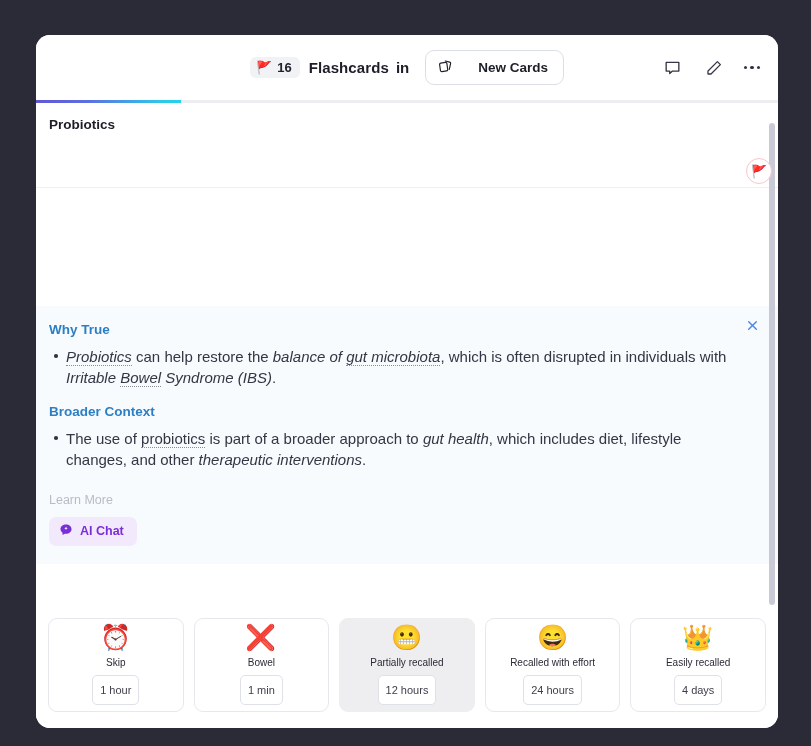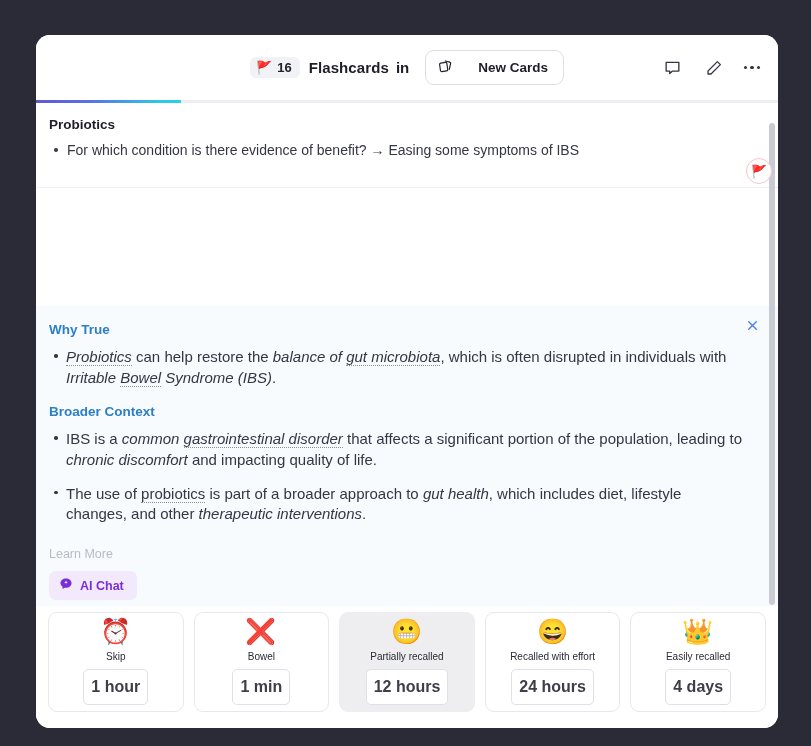--- a/index.html
+++ b/index.html
@@ -307,27 +307,26 @@
   .ans-btn.active {
     background: #eeeef0;
     border-color: #eeeef0;
   }
   .ans-emoji { font-size: 25px; line-height: 1; }
   .ans-label {
     font-size: 10px;
     color: #2a2b36;
   }
   .ans-time {
-    font-size: 16px;
+    font-size: 11px;
     color: #3d3e49;
     border: 1px solid #dfe1e8;
     border-radius: 5px;
     padding: 8px 7px;
     background: #fff;
-    font-weight: bold;
   }
 </style>
 </head>
 <body>
 
 <div class="app-card">
 
   <div class="header">
     <div class="header-center">
 
@@ -374,43 +373,39 @@
   </div>
 
   <div class="scroll-body">
 
     <div class="flag-badge">
       <span>🚩</span>
     </div>
 
     <div class="question-block">
       <div class="q-title">Probiotics</div>
-      <ul class="q-list">
-        <li>For which condition is there evidence of benefit? → Easing some symptoms of IBS</li>
-      </ul>
     </div>
 
     <div class="spacer-white"></div>
 
     <div class="explain-panel">
 
       <span class="explain-close">
         <svg width="13" height="13" viewBox="0 0 24 24" fill="none" stroke="#4a84e8" stroke-width="2.6" stroke-linecap="round">
           <path d="M5 5l14 14M19 5L5 19"></path>
         </svg>
       </span>
 
       <div class="sec-head">Why True</div>
       <ul class="exp-list">
         <li><span class="dotu">Probiotics</span> can help restore the <em>balance of</em> <span class="dotu">gut microbiota</span>, which is often disrupted in individuals with <em>Irritable</em> <span class="dotu">Bowel</span> <em>Syndrome (IBS)</em>.</li>
       </ul>
 
       <div class="sec-head second">Broader Context</div>
       <ul class="exp-list spaced">
-        <li>IBS is a <em>common</em> <span class="dotu">gastrointestinal disorder</span> that affects a significant portion of the population, leading to <em>chronic discomfort</em> and impacting quality of life.</li>
         <li>The use of <span class="dotu-up">probiotics</span> is part of a broader approach to <em>gut health</em>, which includes diet, lifestyle changes, and other <em>therapeutic interventions</em>.</li>
       </ul>
 
       <div class="learn-more">Learn More</div>
 
       <button class="ai-chat-btn">
         <span>
           <svg width="14" height="14" viewBox="0 0 24 24" fill="#7a2fd6">
             <path d="M12 2.5c-5.2 0-9.5 3.5-9.5 7.9 0 2.5 1.4 4.7 3.6 6.2v4l3.9-2.3c.6.1 1.3.2 2 .2 5.2 0 9.5-3.6 9.5-8s-4.3-8-9.5-8z"></path>
             <path d="M12 6.2l.9 2.1 2.1.9-2.1.9-.9 2.1-.9-2.1-2.1-.9 2.1-.9z" fill="#f3e9fd"></path>

